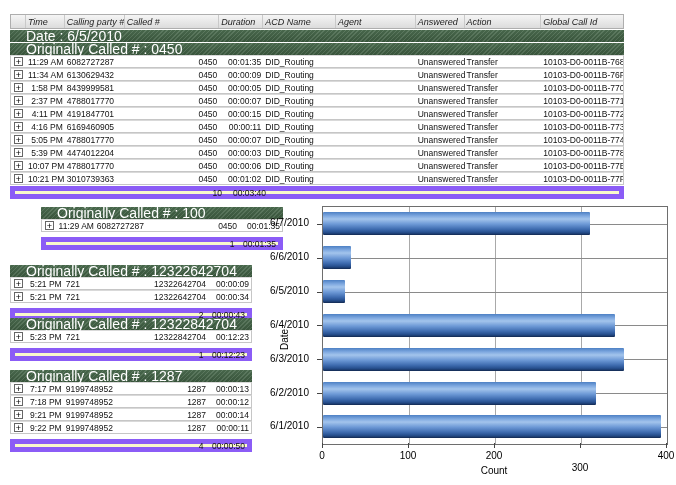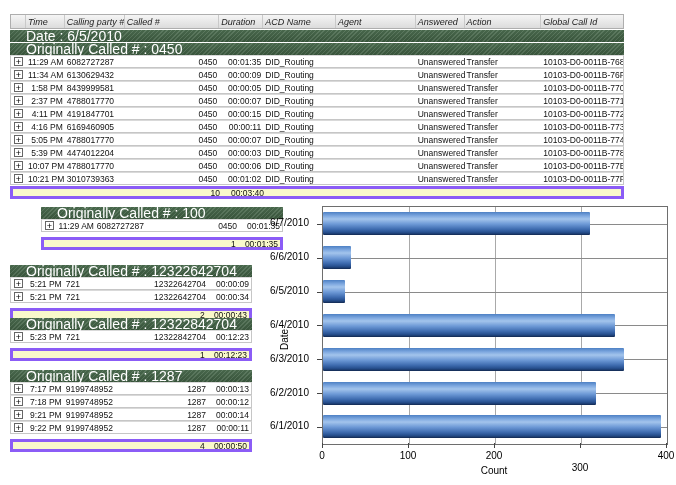--- a/index.html
+++ b/index.html
@@ -30,21 +30,21 @@
   .c4{width:44px;text-align:right;}
   .c5{width:73px;}
   .c6{width:80px;}
   .c7{width:49px;}
   .c8{width:77px;}
   .c9{width:82px;padding-right:0;}
   .section .c3{width:88px;}
   .expander{width:9px;height:9px;line-height:8px;font-size:9px;text-align:center;
     border:1px solid #666;background:#fff;color:#000;box-sizing:border-box;display:block;cursor:pointer;}
   .sumrow{display:flex;height:13px;align-items:center;box-sizing:border-box;
-    background:#f9f9cb;border:3px solid #8b5cf6;margin-top:1px;}
+    background:#f9f9cb;border:5px solid #8b5cf6;margin-top:1px;}
   .sumrow .spacer{width:114px;}
   .sumrow.gap{margin-top:5px;}
   
   #chart{position:absolute;left:272px;top:198px;width:404px;height:287px;}
   #plot{position:absolute;left:50px;top:8px;width:344px;height:237px;
     border:1px solid #6e6e6e;background:#fff;}
   .vgrid{position:absolute;top:0;bottom:0;width:1px;background:#a9a9a9;}
   .crow{position:relative;height:33.857px;display:flex;align-items:center;}
   .crow::after{content:"";position:absolute;left:0;right:0;top:50%;height:1px;background:#8a8a8a;z-index:0;}
   .crow::before{content:"";position:absolute;left:-6px;width:5px;height:1px;background:#444;top:50%;}

